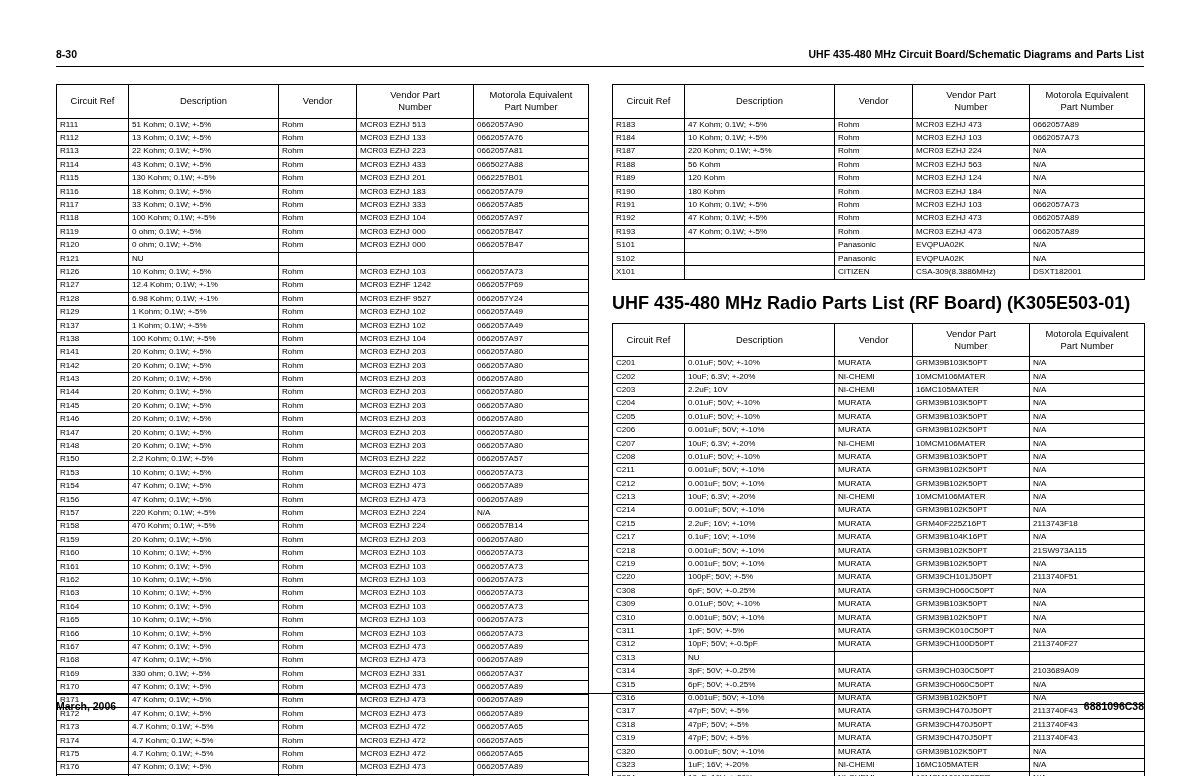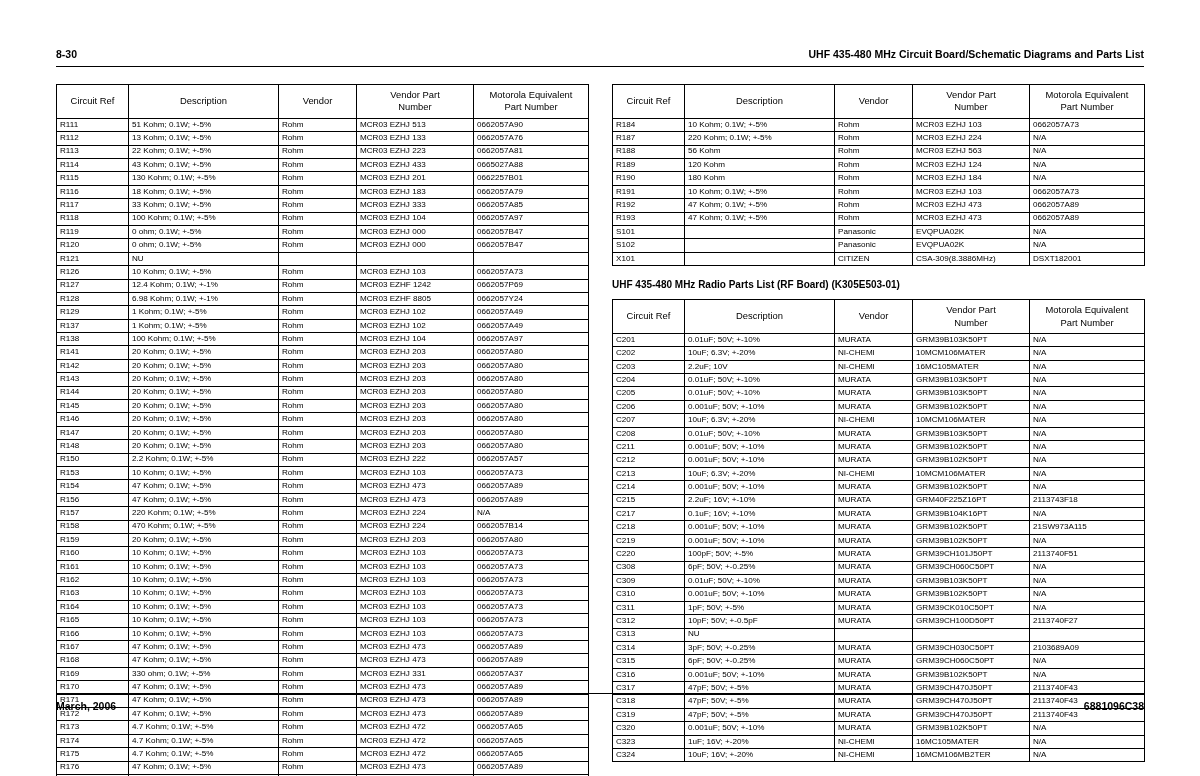--- a/index.html
+++ b/index.html
@@ -81,21 +81,21 @@
     font-size: 8.1px;
   }
   .c-ref   { width: 72px; text-align: left; padding-left: 5px; }
   .c-desc  { width: 150px; text-align: left; padding-left: 5px; }
   .c-vend  { width: 78px; text-align: left; padding-left: 5px; }
   .c-vpn   { width: 117px; text-align: left; padding-left: 5px; }
   .c-mot   { width: 115px; text-align: left; padding-left: 5px; }
   th.c-ref, th.c-desc, th.c-vend, th.c-vpn, th.c-mot { text-align: center; padding-left: 2px; }
 
   .section-title {
-    font-size: 10px;
+    font-size: 18px;
     font-weight: bold;
     margin: 13px 0 9px 0;
   }
   .hdr2 { line-height: 1.15; }
 </style>
 </head>
 <body>
 
 <div class="page">
 
@@ -213,21 +213,21 @@
               <td class="c-ref">R127</td>
               <td class="c-desc">12.4 Kohm; 0.1W; +-1%</td>
               <td class="c-vend">Rohm</td>
               <td class="c-vpn">MCR03 EZHF 1242</td>
               <td class="c-mot">0662057P69</td>
             </tr>
             <tr>
               <td class="c-ref">R128</td>
               <td class="c-desc">6.98 Kohm;  0.1W;    +-1%</td>
               <td class="c-vend">Rohm</td>
-              <td class="c-vpn">MCR03 EZHF 8805</td>
+              <td class="c-vpn">MCR03 EZHF 9527</td>
               <td class="c-mot">0662057Y24</td>
             </tr>
             <tr>
               <td class="c-ref">R129</td>
               <td class="c-desc">1 Kohm; 0.1W; +-5%</td>
               <td class="c-vend">Rohm</td>
               <td class="c-vpn">MCR03 EZHJ 102</td>
               <td class="c-mot">0662057A49</td>
             </tr>
             <tr>
@@ -491,20 +491,27 @@
               <div>Number</div>
             </th>
             <th class="c-mot hdr2">
               <div>Motorola Equivalent</div>
               <div>Part Number</div>
             </th>
           </tr>
         </thead>
         <tbody>
             <tr>
+              <td class="c-ref">R183</td>
+              <td class="c-desc">47 Kohm; 0.1W; +-5%</td>
+              <td class="c-vend">Rohm</td>
+              <td class="c-vpn">MCR03 EZHJ 473</td>
+              <td class="c-mot">0662057A89</td>
+            </tr>
+            <tr>
               <td class="c-ref">R184</td>
               <td class="c-desc">10 Kohm; 0.1W; +-5%</td>
               <td class="c-vend">Rohm</td>
               <td class="c-vpn">MCR03 EZHJ 103</td>
               <td class="c-mot">0662057A73</td>
             </tr>
             <tr>
               <td class="c-ref">R187</td>
               <td class="c-desc">220 Kohm; 0.1W; +-5%</td>
               <td class="c-vend">Rohm</td>

